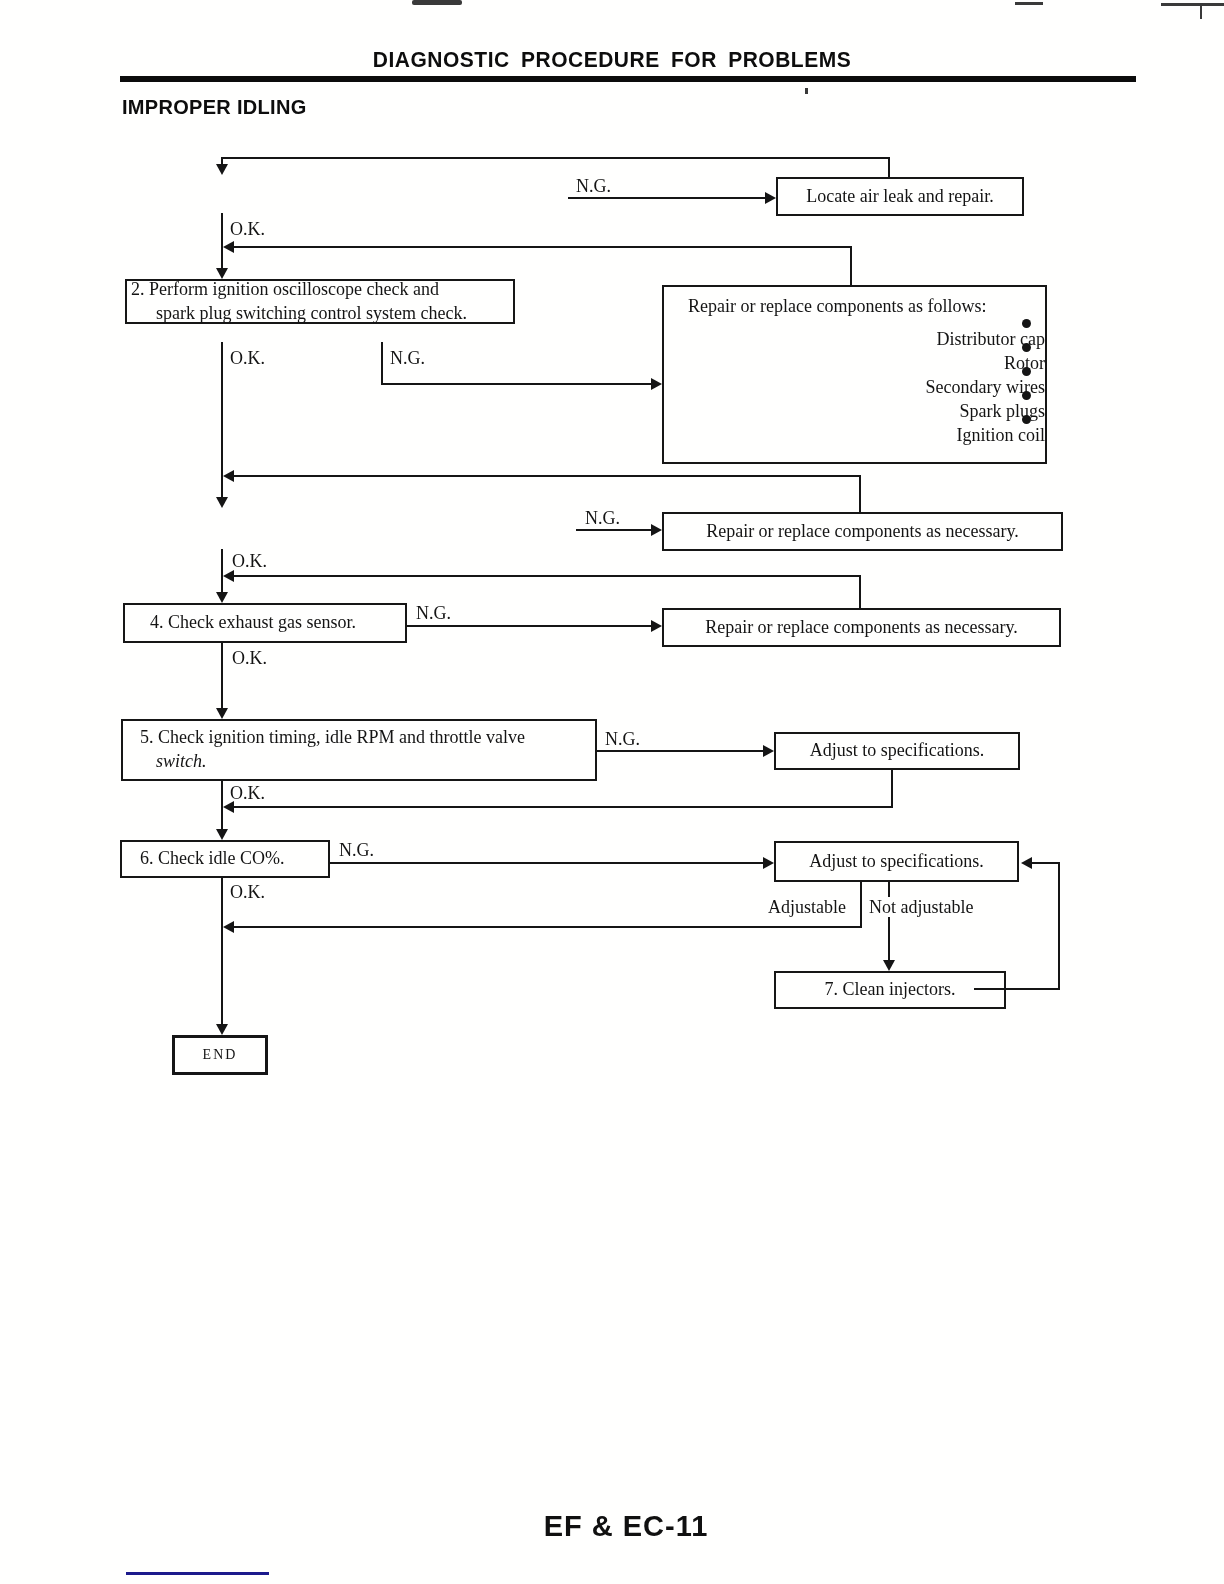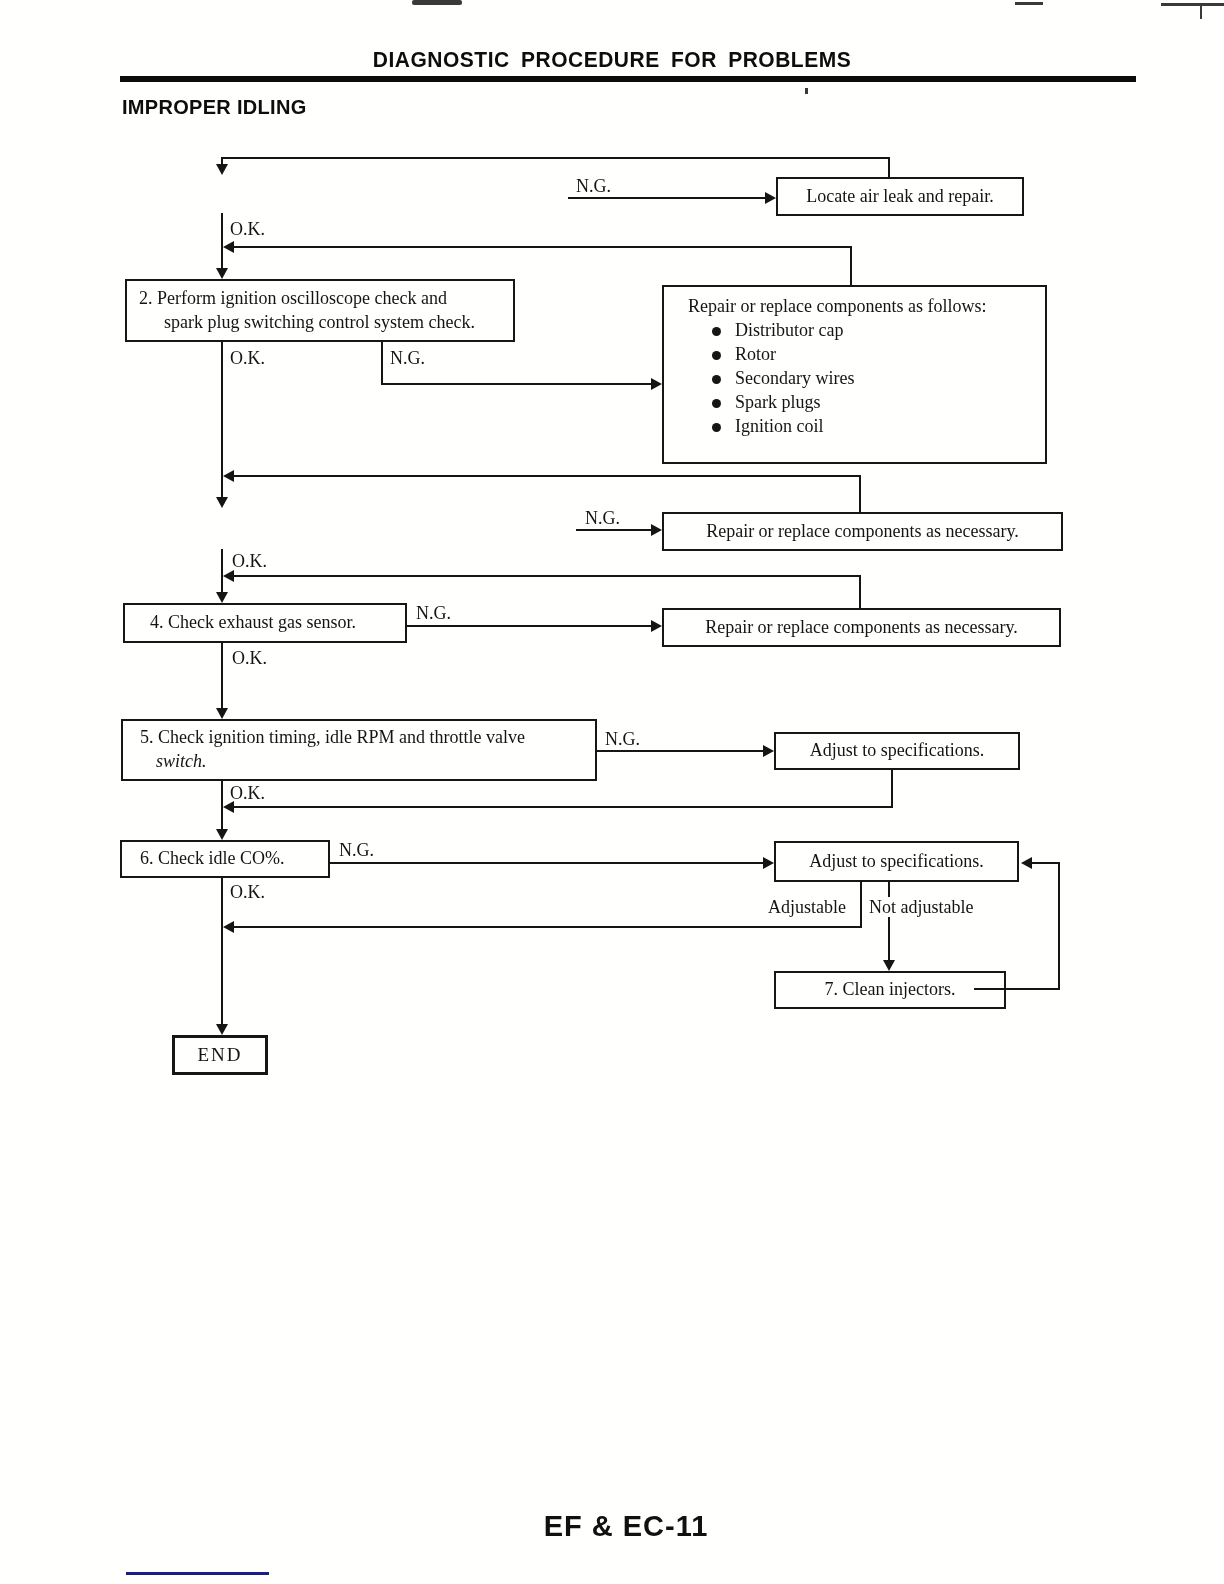--- a/index.html
+++ b/index.html
@@ -19,32 +19,32 @@
     font-family:"Liberation Sans", sans-serif;font-weight:bold;font-size:20px;
     letter-spacing:.3px;color:#0d0d0d;transform:scaleY(1.04);
   }
   
   .fbox{
     position:absolute;box-sizing:border-box;border:2px solid #161616;background:#fffffe;
     font-size:18px;line-height:1.32;display:flex;align-items:center;
   }
   .fbox.center{justify-content:center;text-align:center;}
   .fbox .multiline{display:block;width:100%;}
-  .end-box{border-width:3px;font-size:19px;letter-spacing:2px;}
+  .end-box{border-width:3px;font-size:14px;letter-spacing:2px;}
   
   .ln{position:absolute;background:#151515;}
   .arr{position:absolute;width:0;height:0;}
   .arr.down{border-left:6px solid transparent;border-right:6px solid transparent;border-top:11px solid #151515;}
   .arr.left{border-top:6px solid transparent;border-bottom:6px solid transparent;border-right:11px solid #151515;}
   .arr.right{border-top:6px solid transparent;border-bottom:6px solid transparent;border-left:11px solid #151515;}
   
   .lbl{position:absolute;font-size:18px;background:#fffffe;padding:0 2px;line-height:20px;}
   
   .repair-title{display:block;margin:7px 0 0 24px;line-height:25px;}
-  .repair-item{display:flex;align-items:center;height:24px;margin-left:48px;}
+  .repair-item{display:flex;align-items:flex-end;height:24px;margin-left:48px;flex-direction:column;}
   .bullet-dot{width:9px;height:9px;border-radius:50%;background:#151515;flex:0 0 9px;margin-right:14px;}
   
   .footer-ref{
     position:absolute;left:0;top:1510px;width:100%;text-align:center;
     font-family:"Liberation Sans", sans-serif;font-weight:bold;font-size:29px;
     letter-spacing:1px;color:#101010;transform:translateX(14px);
   }
   .blue-rule{position:absolute;left:126px;top:1572px;width:143px;height:3px;background:#1c1a8c;}
   
   .smudge{position:absolute;background:#3a3a3a;}
@@ -76,21 +76,21 @@
     <span>Locate air leak and repair.</span>
   </div>
 
   <div class="ln" style="left:221px;top:213px;width:2px;height:57px;"></div>
   <div class="lbl" style="left:228px;top:219px;">O.K.</div>
   <div class="ln" style="left:232px;top:246px;width:620px;height:2px;"></div>
   <div class="arr left" style="left:223px;top:241px;"></div>
   <div class="ln" style="left:850px;top:246px;width:2px;height:41px;"></div>
   <div class="arr down" style="left:216px;top:268px;"></div>
 
-  <div class="fbox" style="left:125px;top:279px;width:390px;height:63px;padding-left:12px;">
+  <div class="fbox" style="left:125px;top:279px;width:390px;height:45px;padding-left:4px;">
     <span class="multiline">
       <span style="display:block;">2. Perform ignition oscilloscope check and</span>
       <span style="display:block;margin-left:25px;">spark plug switching control system check.</span>
     </span>
   </div>
   <div class="lbl" style="left:228px;top:348px;">O.K.</div>
   <div class="lbl" style="left:388px;top:348px;">N.G.</div>
   <div class="ln" style="left:381px;top:342px;width:2px;height:43px;"></div>
   <div class="ln" style="left:381px;top:383px;width:273px;height:2px;"></div>
   <div class="arr right" style="left:651px;top:378px;"></div>

